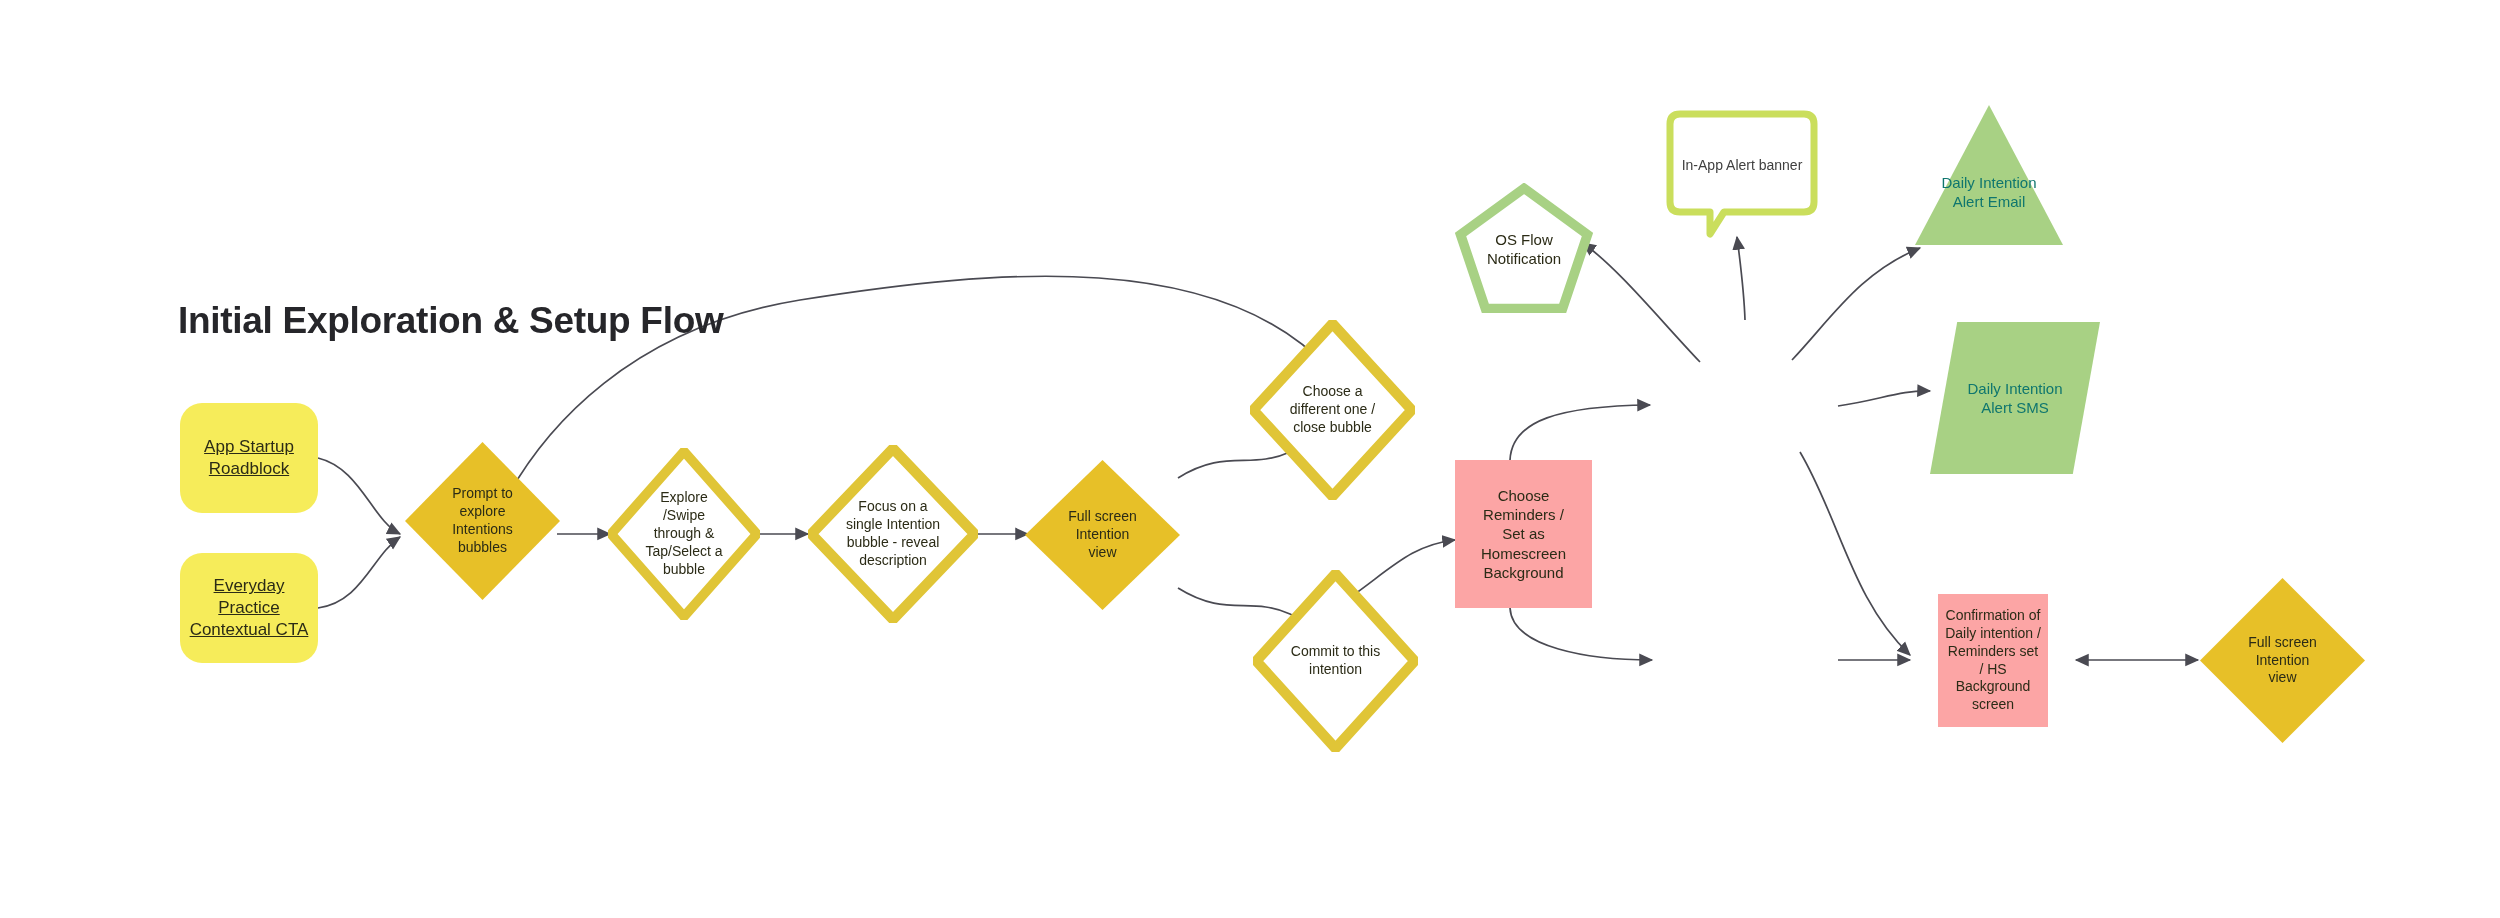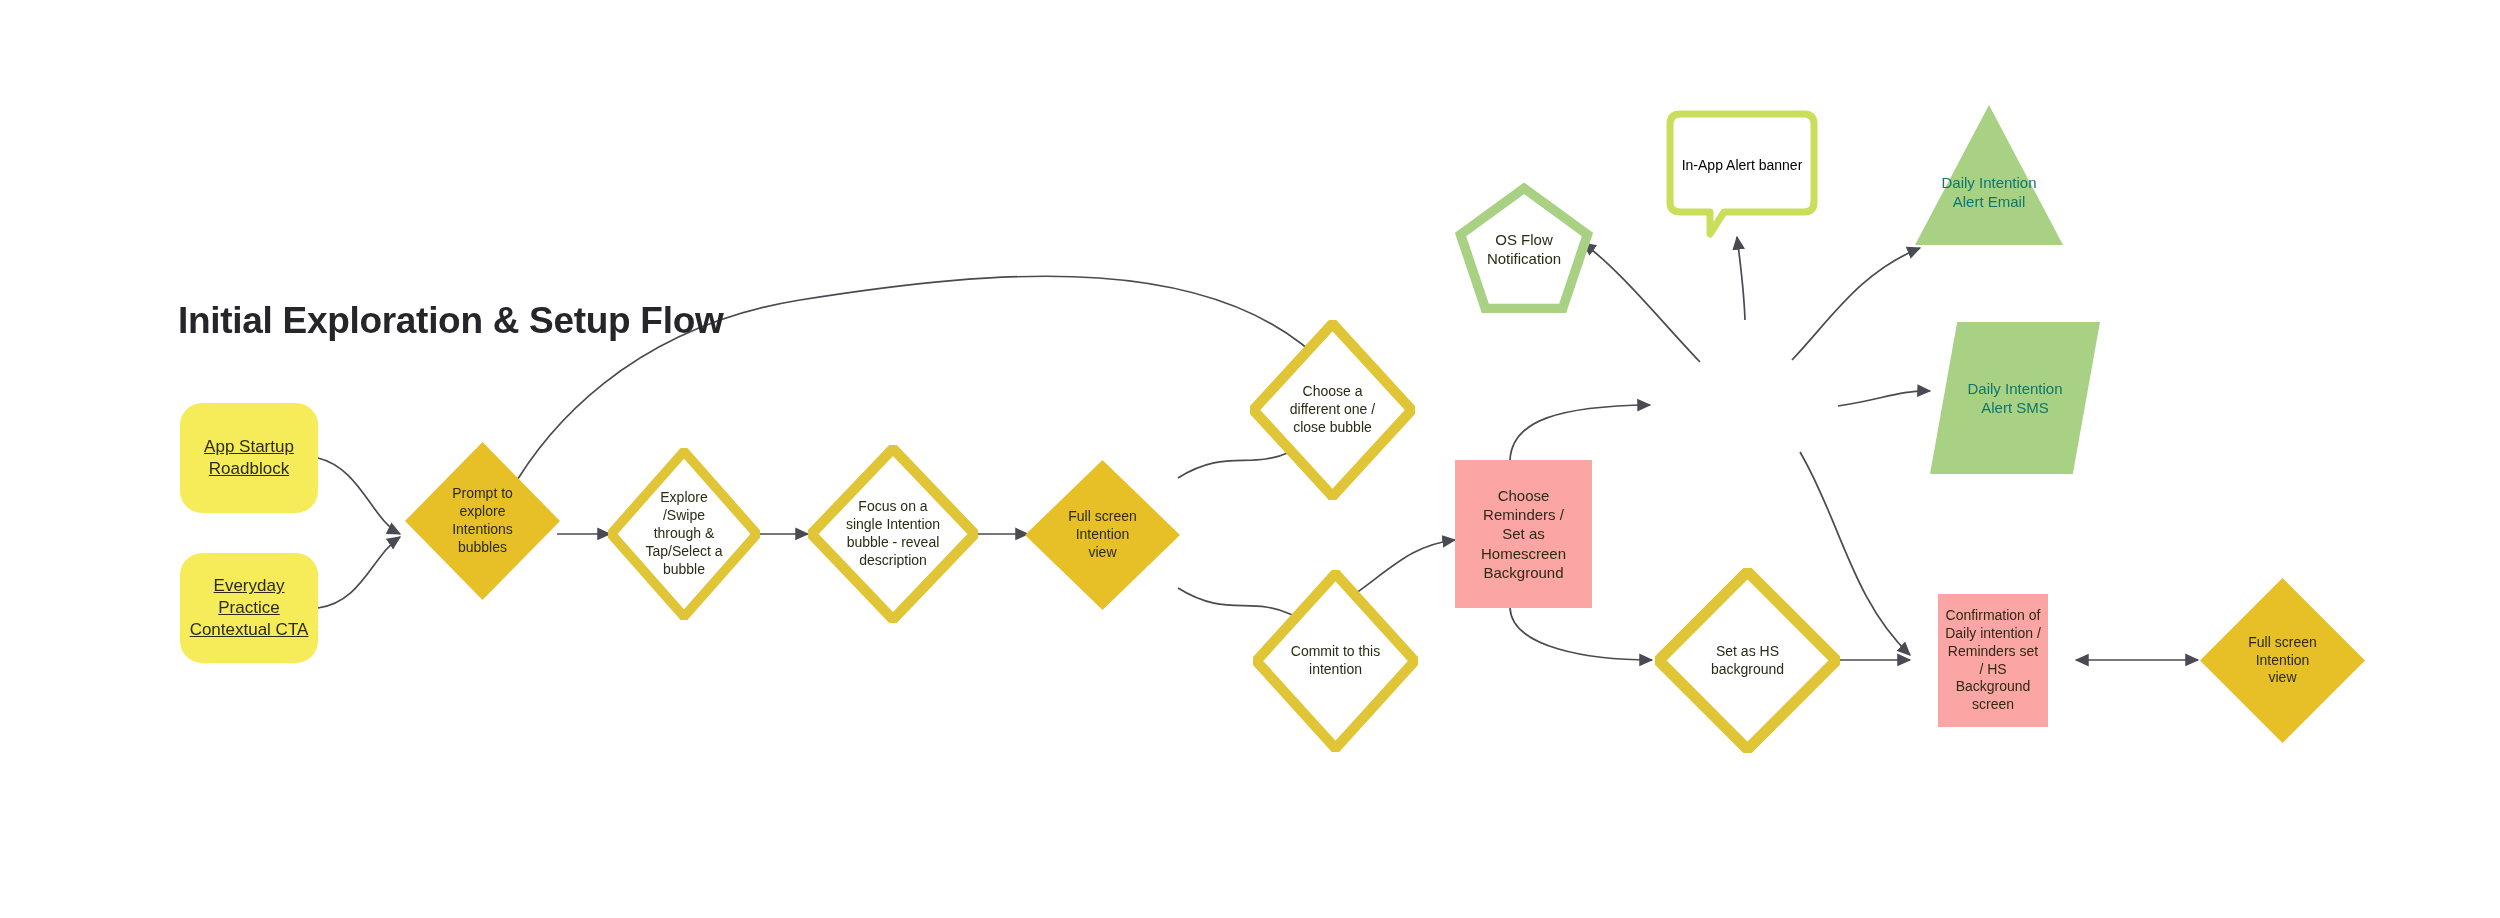--- a/index.html
+++ b/index.html
@@ -75,21 +75,21 @@
     left: 0; top: 0;
     width: 100%; height: 100%;
     z-index: 1;
   }
   .diamond .lbl { font-size: 14px; }
 
   
   .greenfill { background: transparent; font-size: 15px; color: #0f766e; }
   .greenfill .shape { position: absolute; left:0; top:0; width:100%; height:100%; z-index:1; }
 
-  .bubble { background: transparent; font-size: 15px; color: #000000; text-align: right; }
+  .bubble { background: transparent; font-size: 15px; color: #404040; text-align: right; }
   .bubble .shape { position: absolute; left:0; top:0; width:100%; height:100%; z-index:1; }
 
   .pentagon { background: transparent; font-size: 15px; color: #2b2b16; }
   .pentagon .shape { position: absolute; left:0; top:0; width:100%; height:100%; z-index:1; }
 </style>
 </head>
 <body>
 
 <div id="canvas">
 
@@ -211,27 +211,20 @@
 intention</span>
   </div>
 
   <div class="node rect" style="left:1455px; top:460px; width:137px; height:148px;">
     <span class="lbl">Choose Reminders /
 Set as Homescreen
 Background</span>
   </div>
 
 
-  <div class="node diamond" style="left:1655px; top:568px; width:185px; height:185px;">
-    <svg class="shape" viewBox="0 0 100 100" preserveAspectRatio="none">
-      <polygon points="50,2 98,50 50,98 2,50" fill="#ffffff" stroke="#e0c537" stroke-width="6"></polygon>
-    </svg>
-    <span class="lbl">Set as HS
-background</span>
-  </div>
 
   <div class="node pentagon" style="left:1455px; top:183px; width:138px; height:132px;">
     <svg class="shape" viewBox="0 0 100 100" preserveAspectRatio="none">
       <polygon points="50,4 96,39 78,95 22,95 4,39" fill="#ffffff" stroke="#a8d184" stroke-width="7"></polygon>
     </svg>
     <span class="lbl">OS Flow
 Notification</span>
   </div>
 
   <div class="node bubble" style="left:1666px; top:110px; width:152px; height:128px;">

